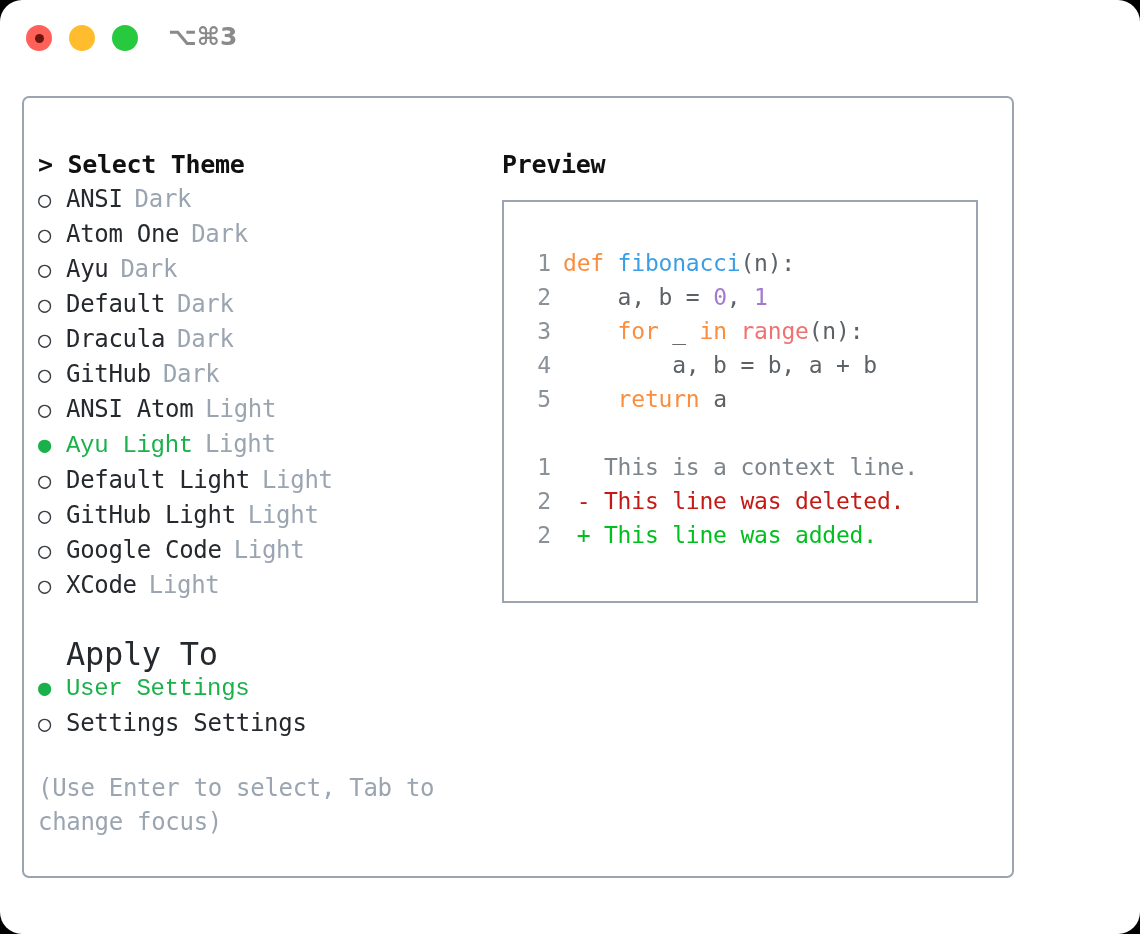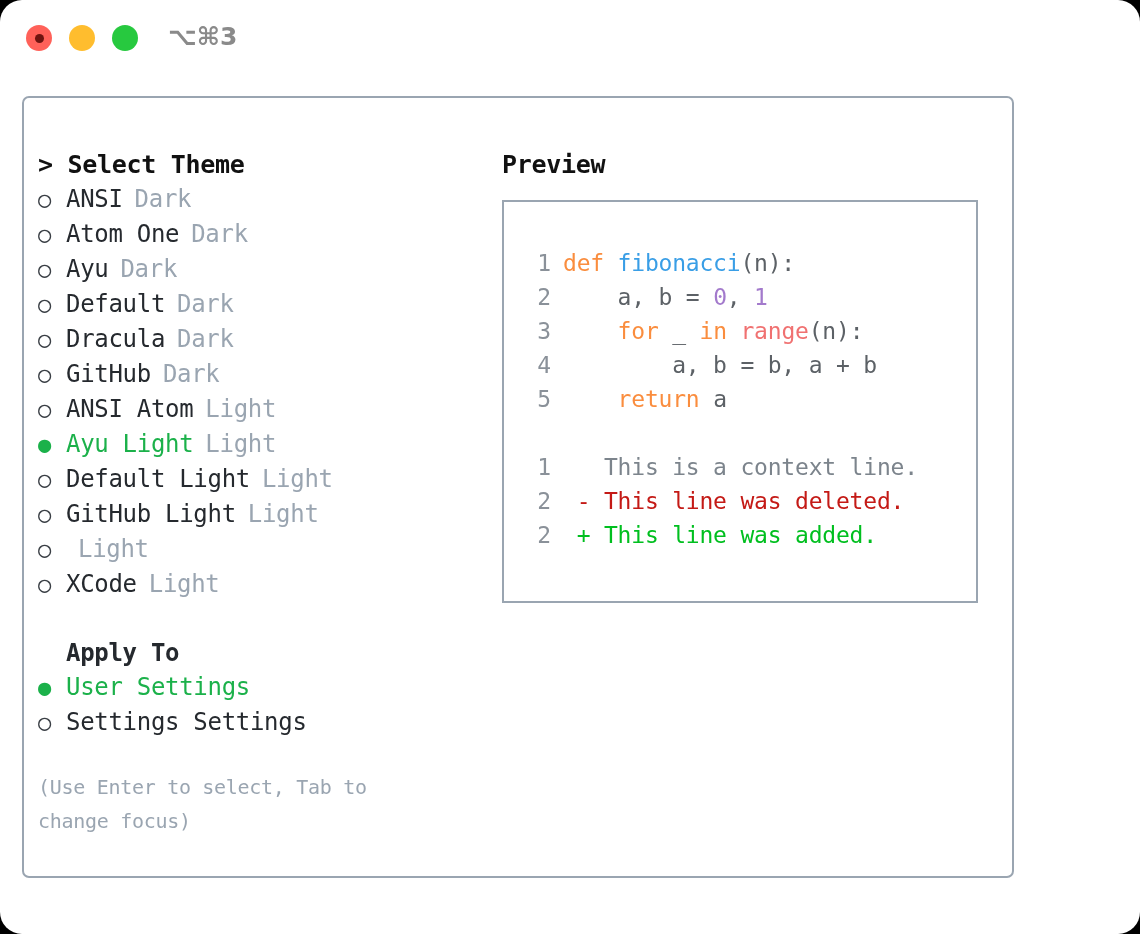--- a/index.html
+++ b/index.html
@@ -115,38 +115,38 @@
     color: #3a3f45;
   }
   .marker.sel {
     color: #1bb14a;
   }
   .opt-label {
     color: #25292e;
   }
   .opt-row.selected .opt-label {
     color: #1bb14a;
+    font-family: Liberation Mono, monospace;
   }
   .opt-kind {
     color: #9aa5b1;
     margin-left: 12px;
   }
   .group-title {
-    font-size: 24px;
+    font-size: 32px;
     color: #25292e;
     line-height: 34px;
     padding-left: 28px;
     white-space: pre;
     letter-spacing: -0.3px;
-    font-weight: bold;
   }
   .spacer-lg { height: 34px; }
   .spacer-md { height: 30px; }
   .hint {
-    font-size: 20px;
+    font-size: 24px;
     color: #9aa5b1;
     line-height: 34px;
     width: 400px;
     letter-spacing: -0.3px;
   }
 
   
   .right-col {
     position: absolute;
     left: 478px;
@@ -219,21 +219,21 @@
             <div class="opt-row"><span class="marker">○</span><span class="opt-label">ANSI</span><span class="opt-kind">Dark</span></div>
             <div class="opt-row"><span class="marker">○</span><span class="opt-label">Atom One</span><span class="opt-kind">Dark</span></div>
             <div class="opt-row"><span class="marker">○</span><span class="opt-label">Ayu</span><span class="opt-kind">Dark</span></div>
             <div class="opt-row"><span class="marker">○</span><span class="opt-label">Default</span><span class="opt-kind">Dark</span></div>
             <div class="opt-row"><span class="marker">○</span><span class="opt-label">Dracula</span><span class="opt-kind">Dark</span></div>
             <div class="opt-row"><span class="marker">○</span><span class="opt-label">GitHub</span><span class="opt-kind">Dark</span></div>
             <div class="opt-row"><span class="marker">○</span><span class="opt-label">ANSI Atom</span><span class="opt-kind">Light</span></div>
             <div class="opt-row selected"><span class="marker sel">●</span><span class="opt-label">Ayu Light</span><span class="opt-kind">Light</span></div>
             <div class="opt-row"><span class="marker">○</span><span class="opt-label">Default Light</span><span class="opt-kind">Light</span></div>
             <div class="opt-row"><span class="marker">○</span><span class="opt-label">GitHub Light</span><span class="opt-kind">Light</span></div>
-            <div class="opt-row"><span class="marker">○</span><span class="opt-kind">Light</span></div>
+            <div class="opt-row"><span class="marker">○</span><span class="opt-label">Google Code</span><span class="opt-kind">Light</span></div>
             <div class="opt-row"><span class="marker">○</span><span class="opt-label">XCode</span><span class="opt-kind">Light</span></div>
           </div>
 
         <div class="spacer-lg"></div>
 
         <div class="group-title">Apply To</div>
         <div id="apply-list">
             <div class="opt-row selected"><span class="marker sel">●</span><span class="opt-label">User Settings</span></div>
             <div class="opt-row"><span class="marker">○</span><span class="opt-label">Settings Settings</span></div>
           </div>

